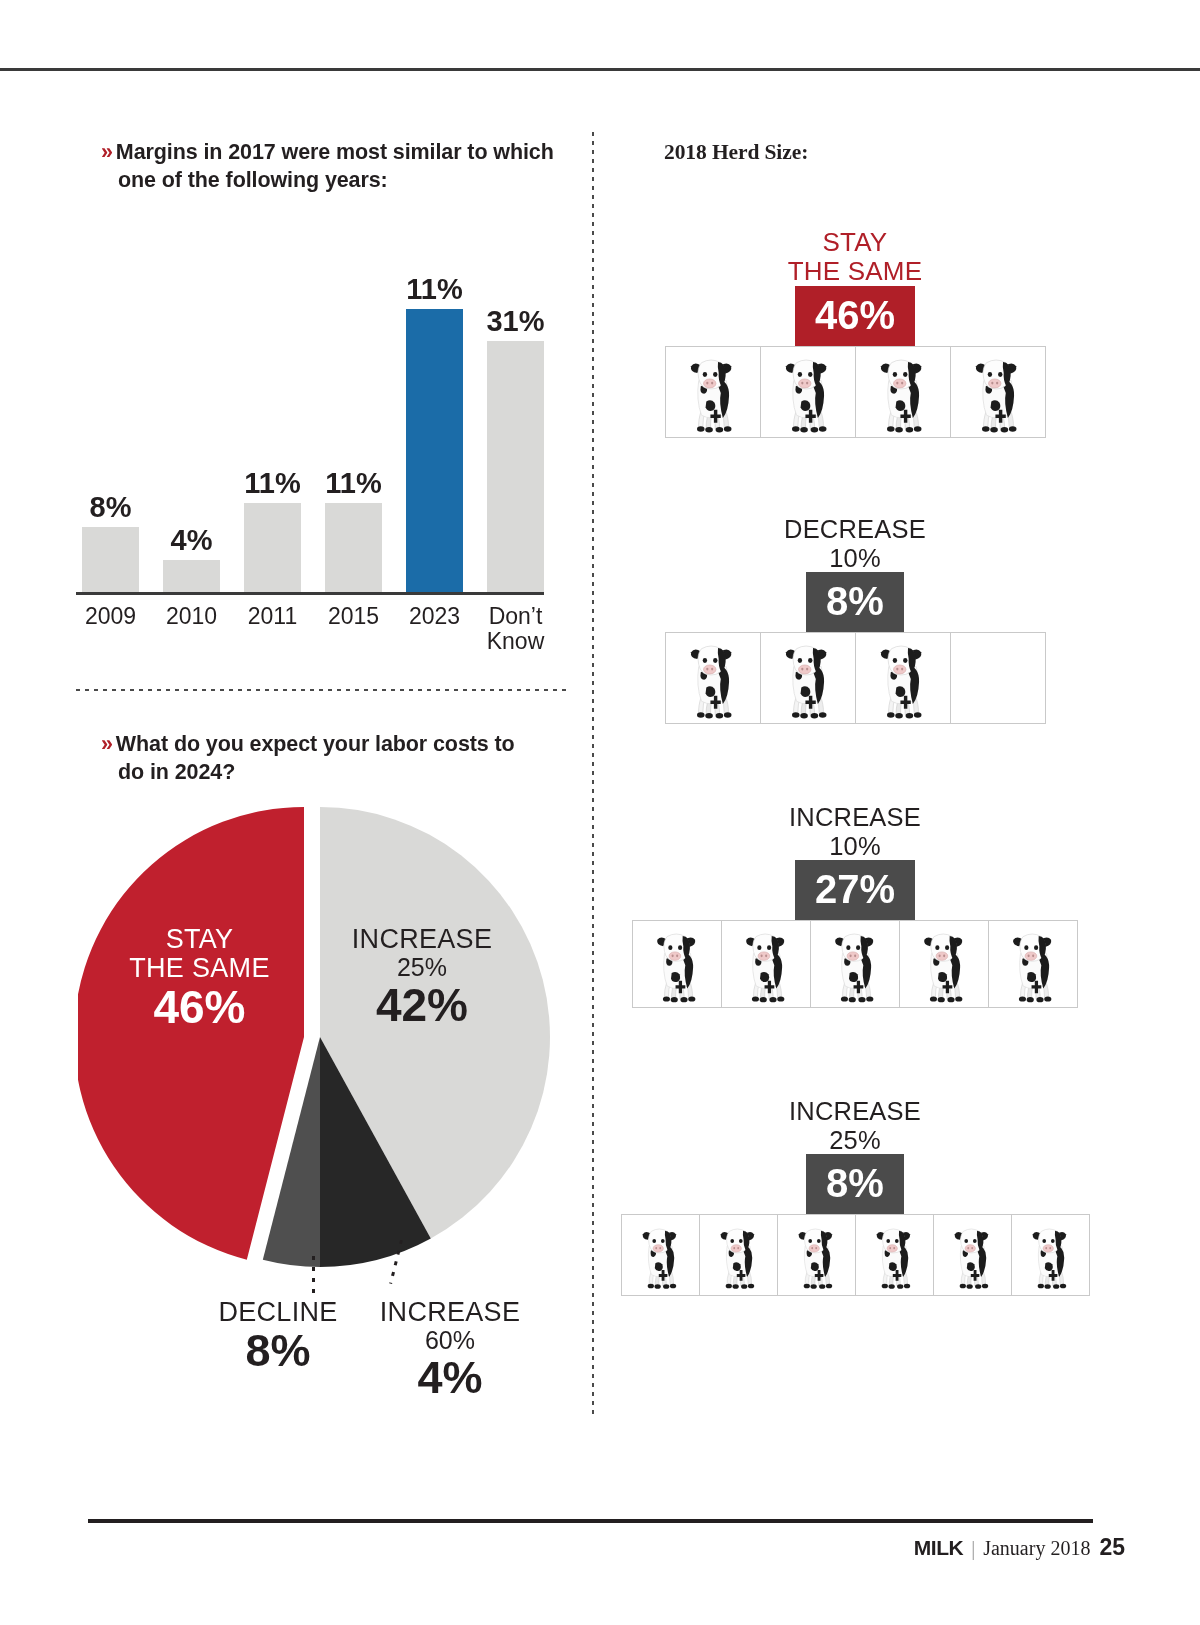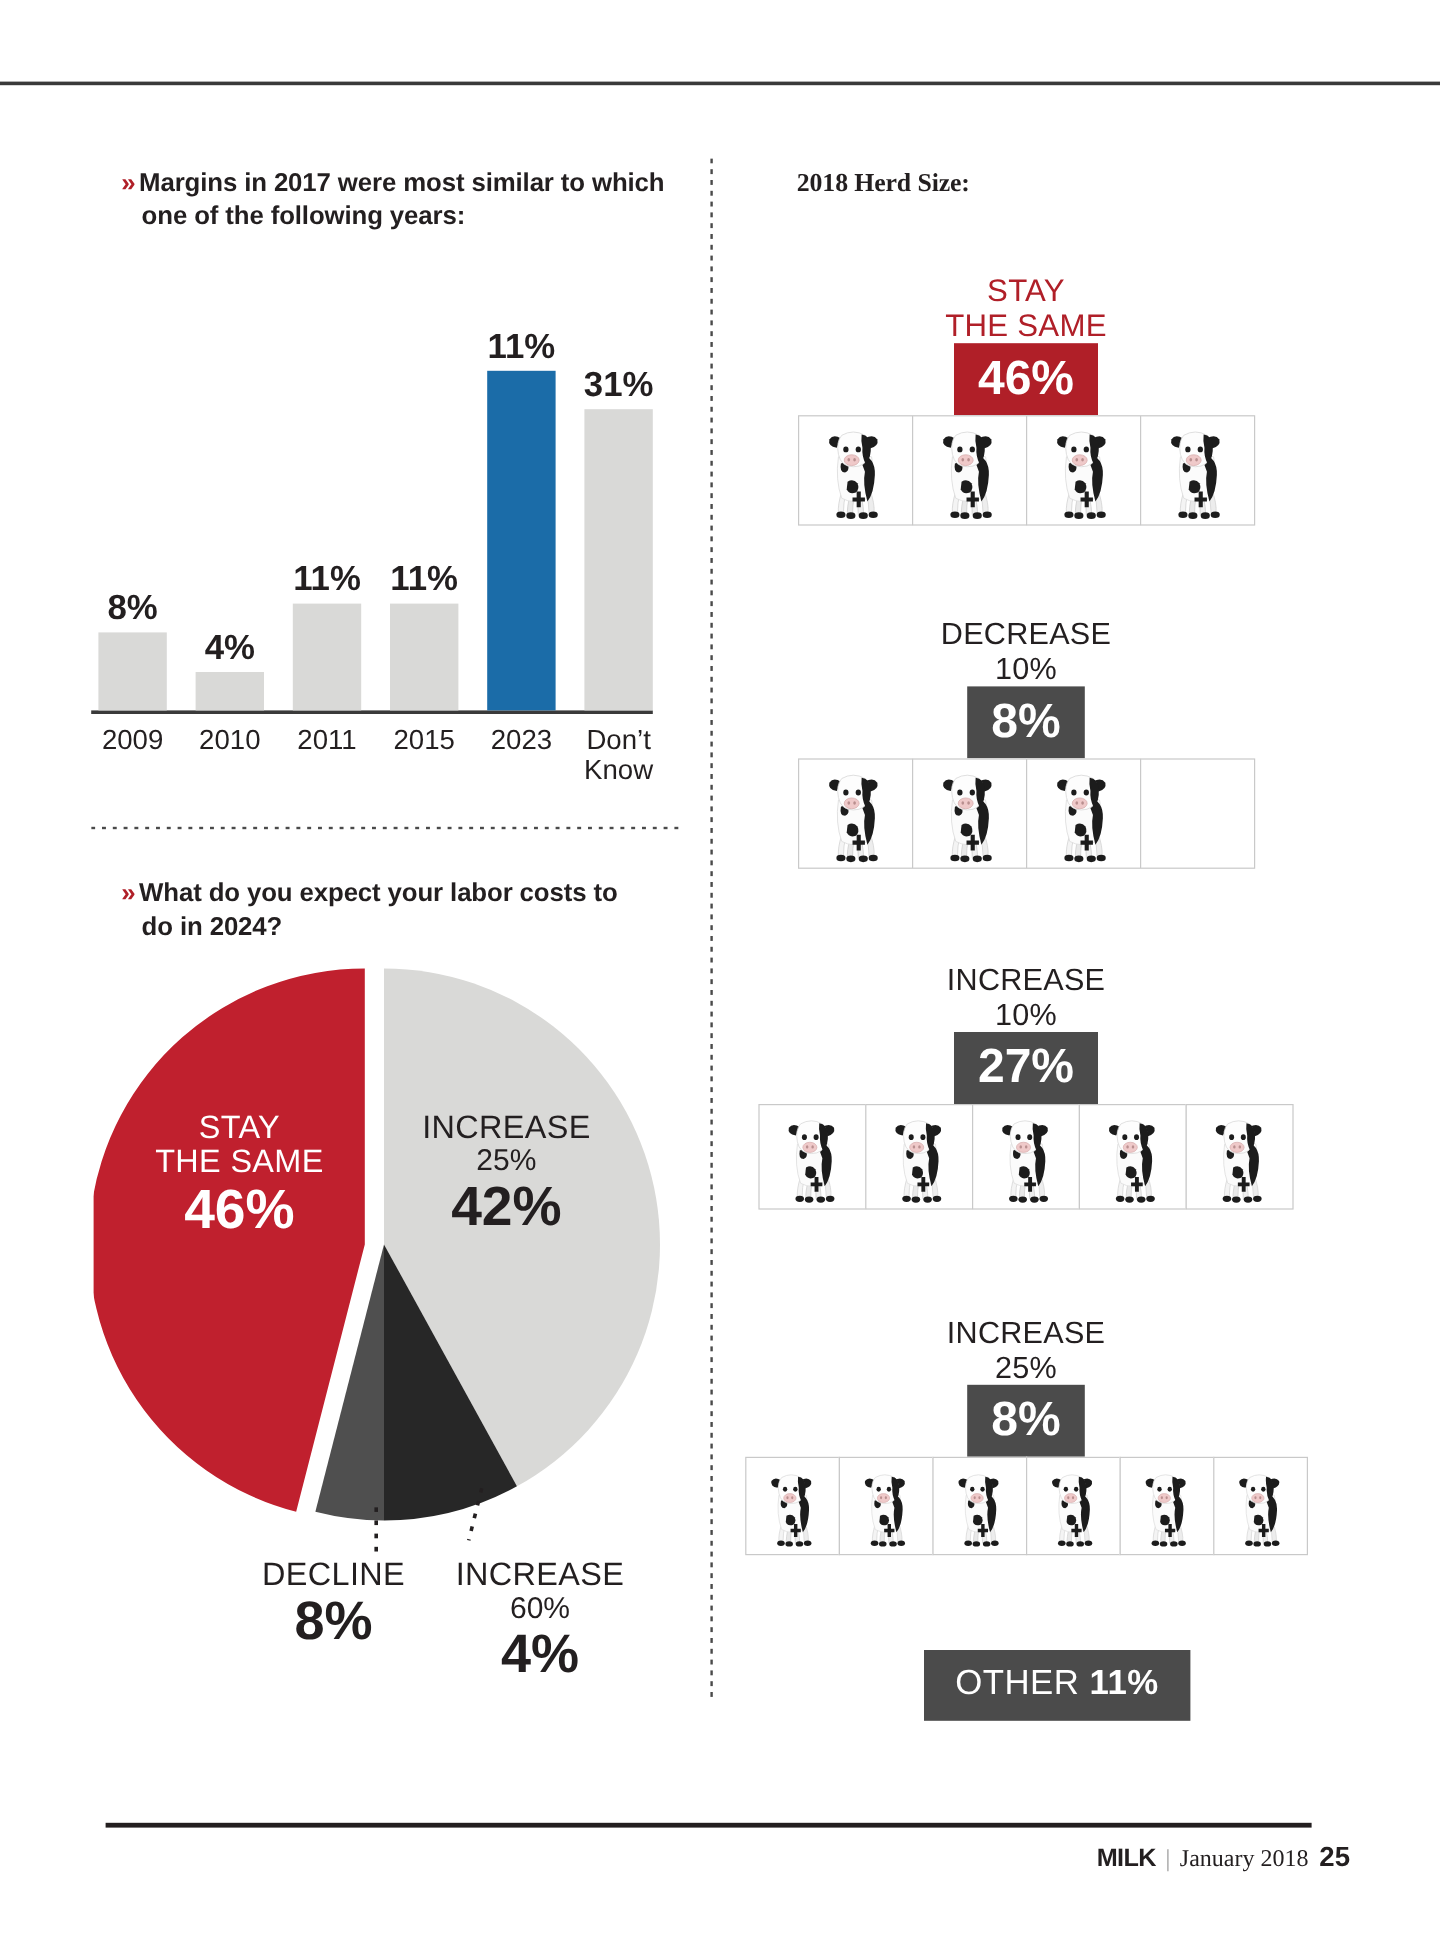--- a/index.html
+++ b/index.html
@@ -746,23 +746,19 @@
      <ellipse cx="54" cy="31" rx="3.2" ry="3.6" fill="#1c1c1c"></ellipse>
      <ellipse cx="46" cy="44" rx="9" ry="6.5" fill="#efc9c9" stroke="#d8b0b0" stroke-width="1"></ellipse>
      <ellipse cx="42.5" cy="43.5" rx="1.6" ry="2.1" fill="#b98f8f"></ellipse>
      <ellipse cx="49.5" cy="43.5" rx="1.6" ry="2.1" fill="#b98f8f"></ellipse>
    </g>
           </svg>
         </div>
       </div>
     </div>
 
-  <div class="other-bar">
-    <span>OTHER</span>
-    <b>11%</b>
-  </div>
 
   <div class="bottom-rule"></div>
   <div class="footer">
     <span class="brand">MILK</span><span class="sep">|</span><span>January 2018</span><span class="pg">25</span>
   </div>
 
 </div>
 
 </body></html>

